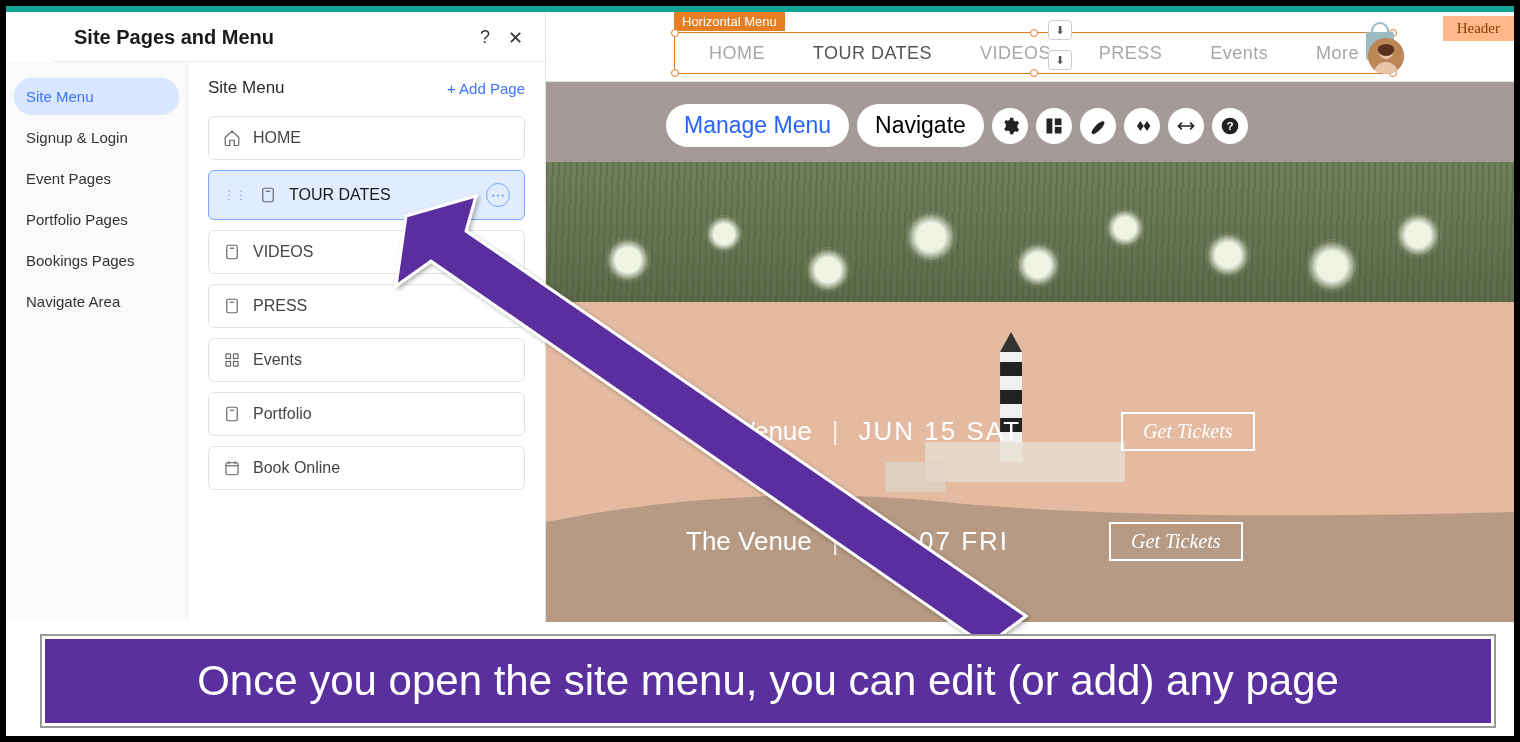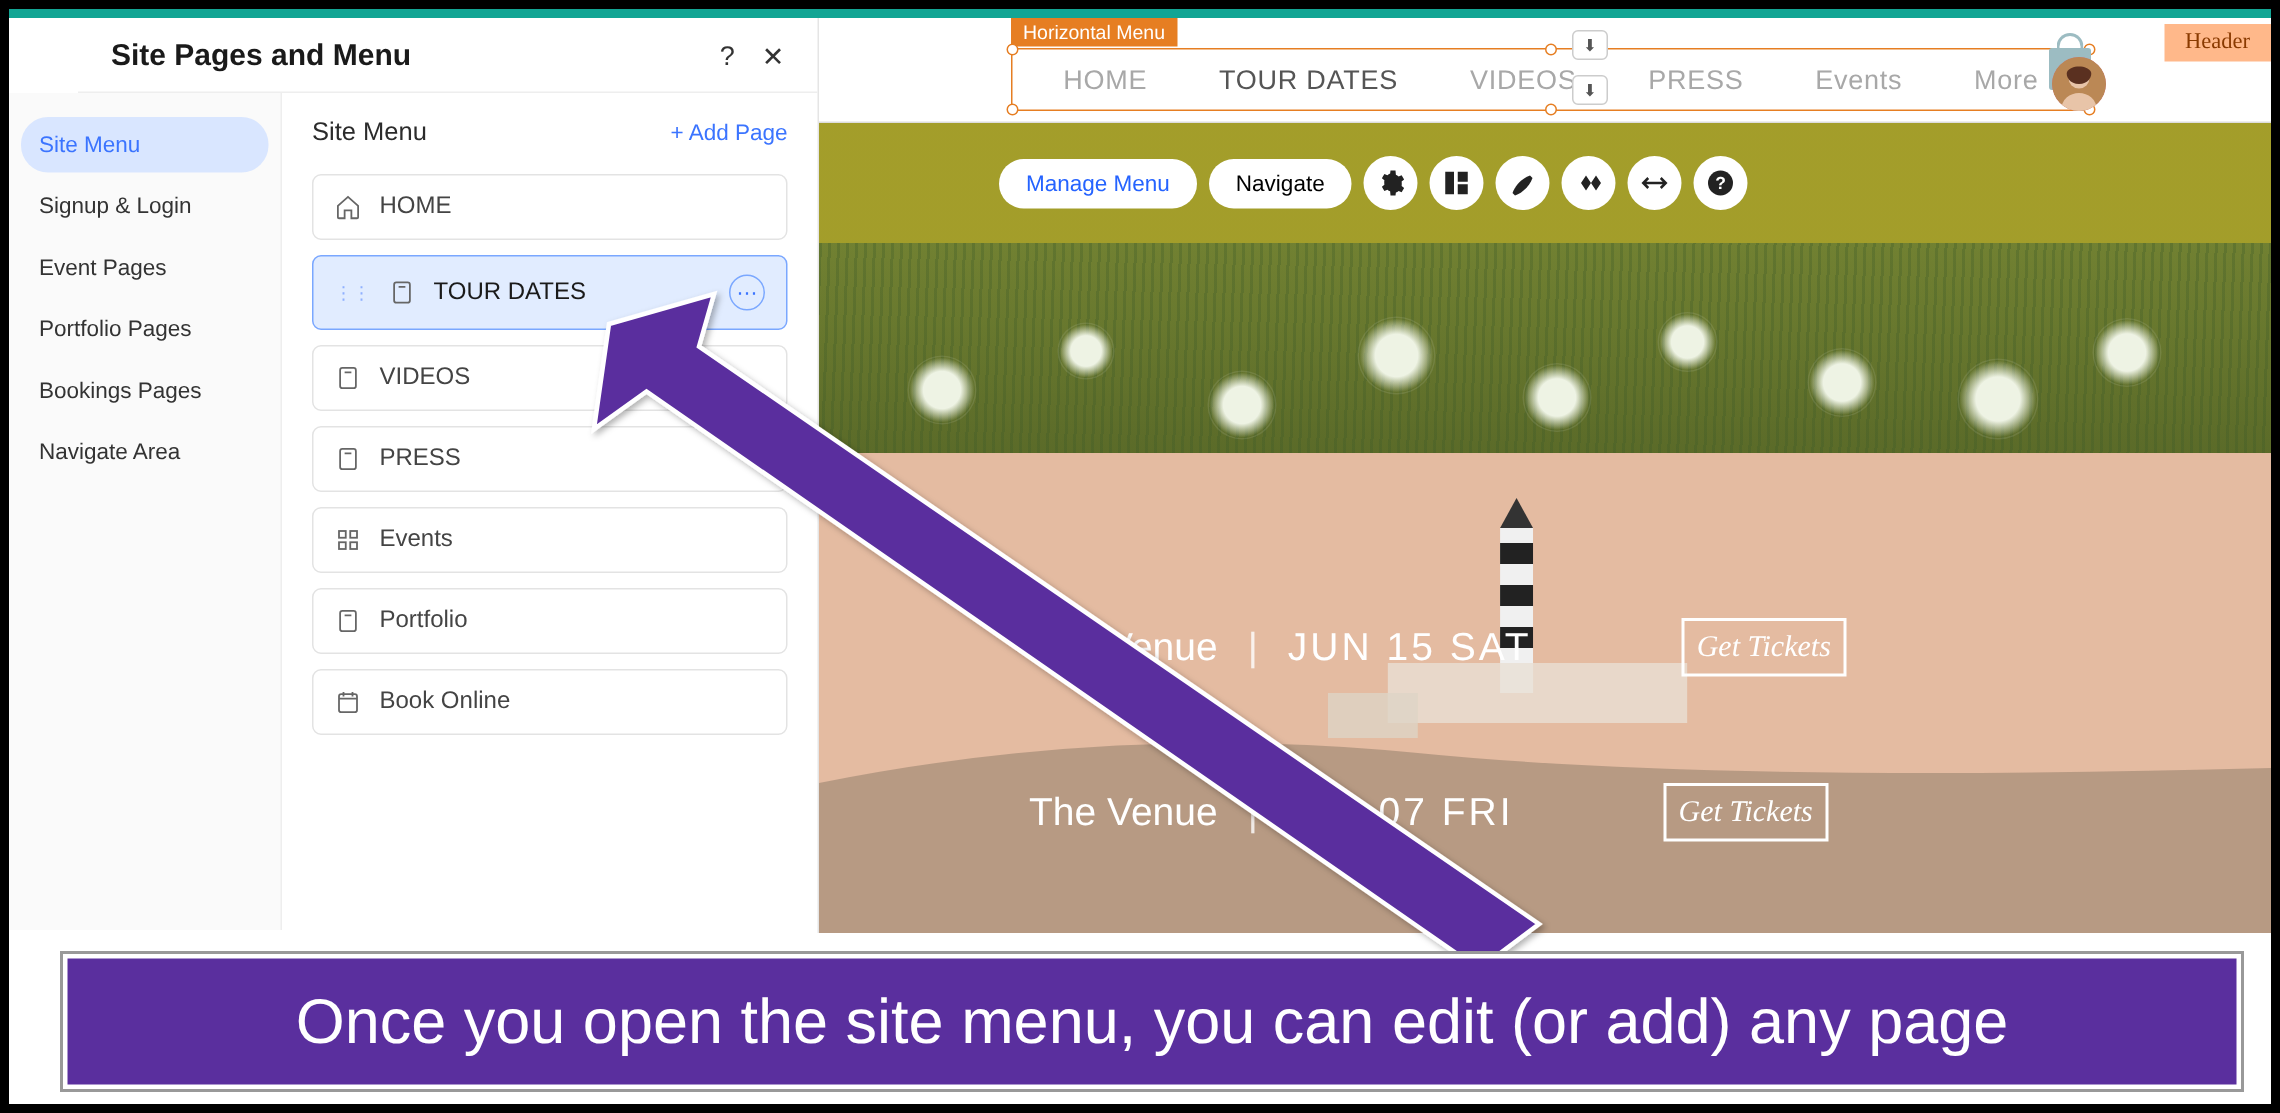--- a/index.html
+++ b/index.html
@@ -27,45 +27,45 @@
 
 .page-item { display:flex; align-items:center; gap:12px; border:1px solid #e3e3e3; border-radius:6px; padding:12px 14px; margin-bottom:10px; font-size:16px; color:#444; cursor:pointer; background:#fff; }
 .page-item.selected { background:#e1ecff; border:1px solid #7aa7ff; color:#1a1a1a; position:relative; }
 .page-item .drag { color:#8fb0ff; font-size:12px; display:none; }
 .page-item.selected .drag { display:inline; }
 .page-item .more { margin-left:auto; width:24px; height:24px; border:1px solid #7aa7ff; border-radius:50%; display:none; align-items:center; justify-content:center; color:#3b74ff; font-size:14px; }
 .page-item.selected .more { display:flex; }
 .icon-sm { width:18px; height:18px; display:inline-flex; align-items:center; justify-content:center; color:#666; }
 .icon-sm svg { width:18px; height:18px; stroke:currentColor; fill:none; stroke-width:1.6; }
 
-.canvas { position:absolute; left:540px; top:6px; right:0; height:560px; background:#eab308; }
+.canvas { position:absolute; left:540px; top:6px; right:0; height:560px; background:#f0abfc; }
 .site-header { background:#fff; height:70px; position:relative; border-bottom:1px solid #ddd; }
 .hm-box { position:absolute; left:128px; top:20px; width:720px; height:42px; border:1px solid #e67e22; }
 .hm-handle { position:absolute; width:8px; height:8px; background:#fff; border:1px solid #e67e22; border-radius:50%; }
 .hm-label { position:absolute; left:128px; top:0; background:#e67e22; color:#fff; font-size:13px; padding:2px 8px; }
 .hm-items { display:flex; align-items:center; height:100%; justify-content:space-around; padding:0 10px; }
 .hm-item { font-size:18px; color:#a8a8a8; letter-spacing:0.5px; cursor:pointer; }
 .header-badge { position:absolute; right:0; top:4px; background:#ffb88a; color:#8a3a00; font-size:15px; padding:4px 14px;font-family:Liberation Serif, serif; }
 .cart { position:absolute; left:820px; top:12px; width:30px; height:36px; }
 .cart-body { width:28px; height:28px; background:#9cbcc2; border-radius:2px; position:absolute; bottom:0; display:flex; align-items:center; justify-content:center; color:#fff; font-style:italic; font-size:14px; }
 .cart-handle-arc { width:18px; height:10px; border:2px solid #9cbcc2; border-bottom:none; border-radius:10px 10px 0 0; position:absolute; top:-2px; left:5px; }
 .arrow-btn { position:absolute; left:502px; width:24px; height:20px; background:#fff; border:1px solid #ccc; border-radius:4px; display:flex; align-items:center; justify-content:center; font-size:11px; color:#555; }
 
 .hero { background:linear-gradient(rgba(105,140,70,0.55),rgba(105,140,70,0.55)); height:220px; position:relative; }
 .toolbar-float { position:absolute; top:22px; left:120px; display:flex; gap:8px; align-items:center; }
-.pill { background:#fff; border-radius:22px; padding:8px 18px; font-size:15px; cursor:pointer; }
+.pill { background:#fff; border-radius:22px; padding:8px 18px; font-size:23px; cursor:pointer; }
 .pill.primary { color:#2563ff; font-weight:500; }
 .circ-btn { width:36px; height:36px; background:#fff; border-radius:50%; display:flex; align-items:center; justify-content:center; color:#222; cursor:pointer; }
 .circ-btn svg { width:20px; height:20px; }
 .avatar { width:36px; height:36px; border-radius:50%; background:#c77; position:absolute; right:110px; top:-44px; overflow:hidden; }
 
 .events-section { background:#e8c0a8; height:320px; position:relative; }
 .event-row { position:absolute; display:flex; align-items:center; gap:20px; color:#fff; font-size:26px; font-weight:300; }
 .event-row .sep { color:#fff; opacity:0.8; }
-.tickets-btn { border:2px solid #fff; padding:6px 8px; font-family:Georgia,serif; font-style:italic; font-size:20px; cursor:pointer; }
+.tickets-btn { border:2px solid #fff; padding:6px 20px; font-family:Georgia,serif; font-style:italic; font-size:20px; cursor:pointer; }
 
 .annotation-bar { position:absolute; left:36px; right:20px; bottom:10px; background:#5a2f9e; border:3px solid #fff; outline:2px solid #999; color:#fff; font-size:42px; font-weight:400; text-align:center; padding:18px 10px; }
 .big-arrow { position:absolute; pointer-events:none; }
 
 .grass { position:absolute; bottom:0; left:0; right:0; height:140px; background:
   repeating-linear-gradient(92deg, rgba(60,90,40,0.3) 0 2px, transparent 2px 6px),
   linear-gradient(rgba(80,110,55,0.6),rgba(60,85,40,0.7)); }
 .puff { position:absolute; width:44px; height:44px; border-radius:50%; background:radial-gradient(circle,#eef3e4 0 40%,rgba(238,243,228,0) 70%); box-shadow:0 0 0 1px rgba(255,255,255,0.1); }
 </style>
 </head>

